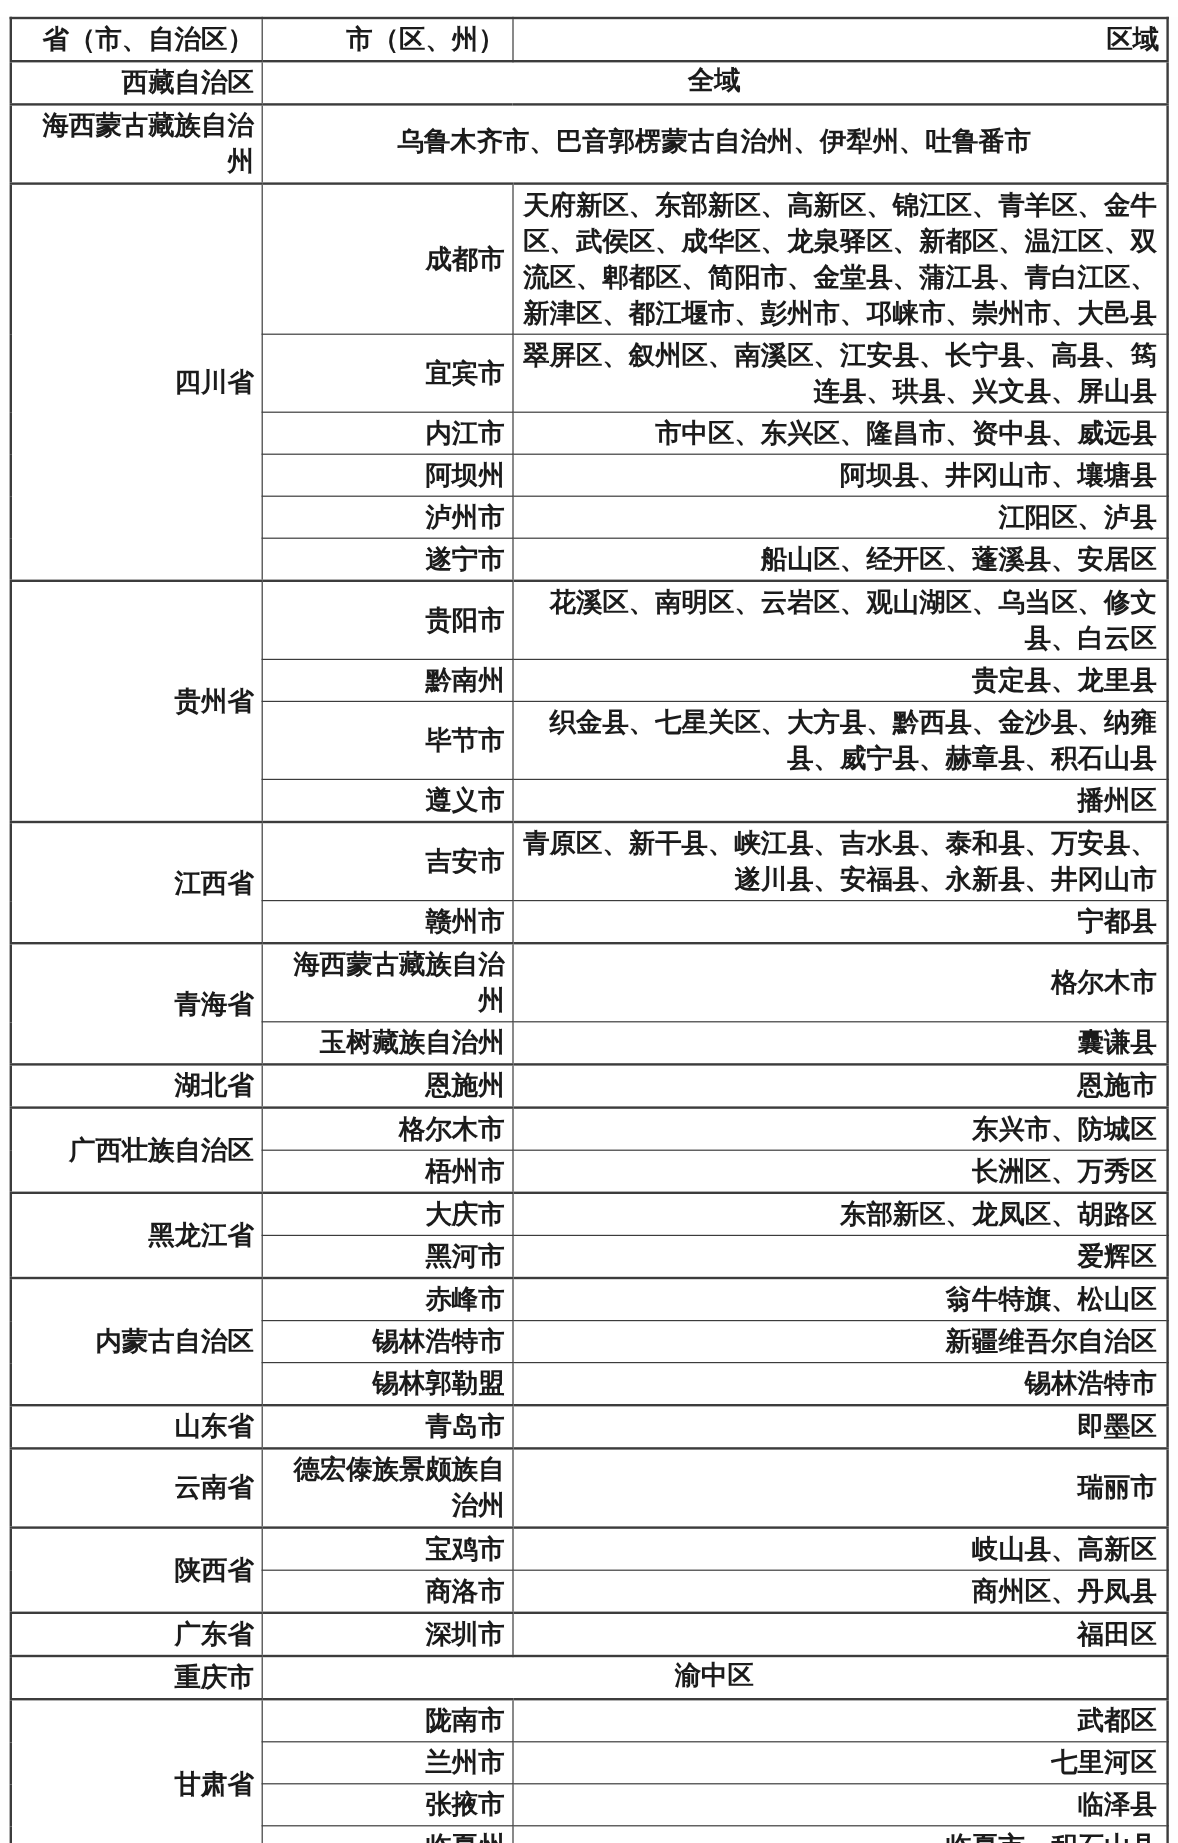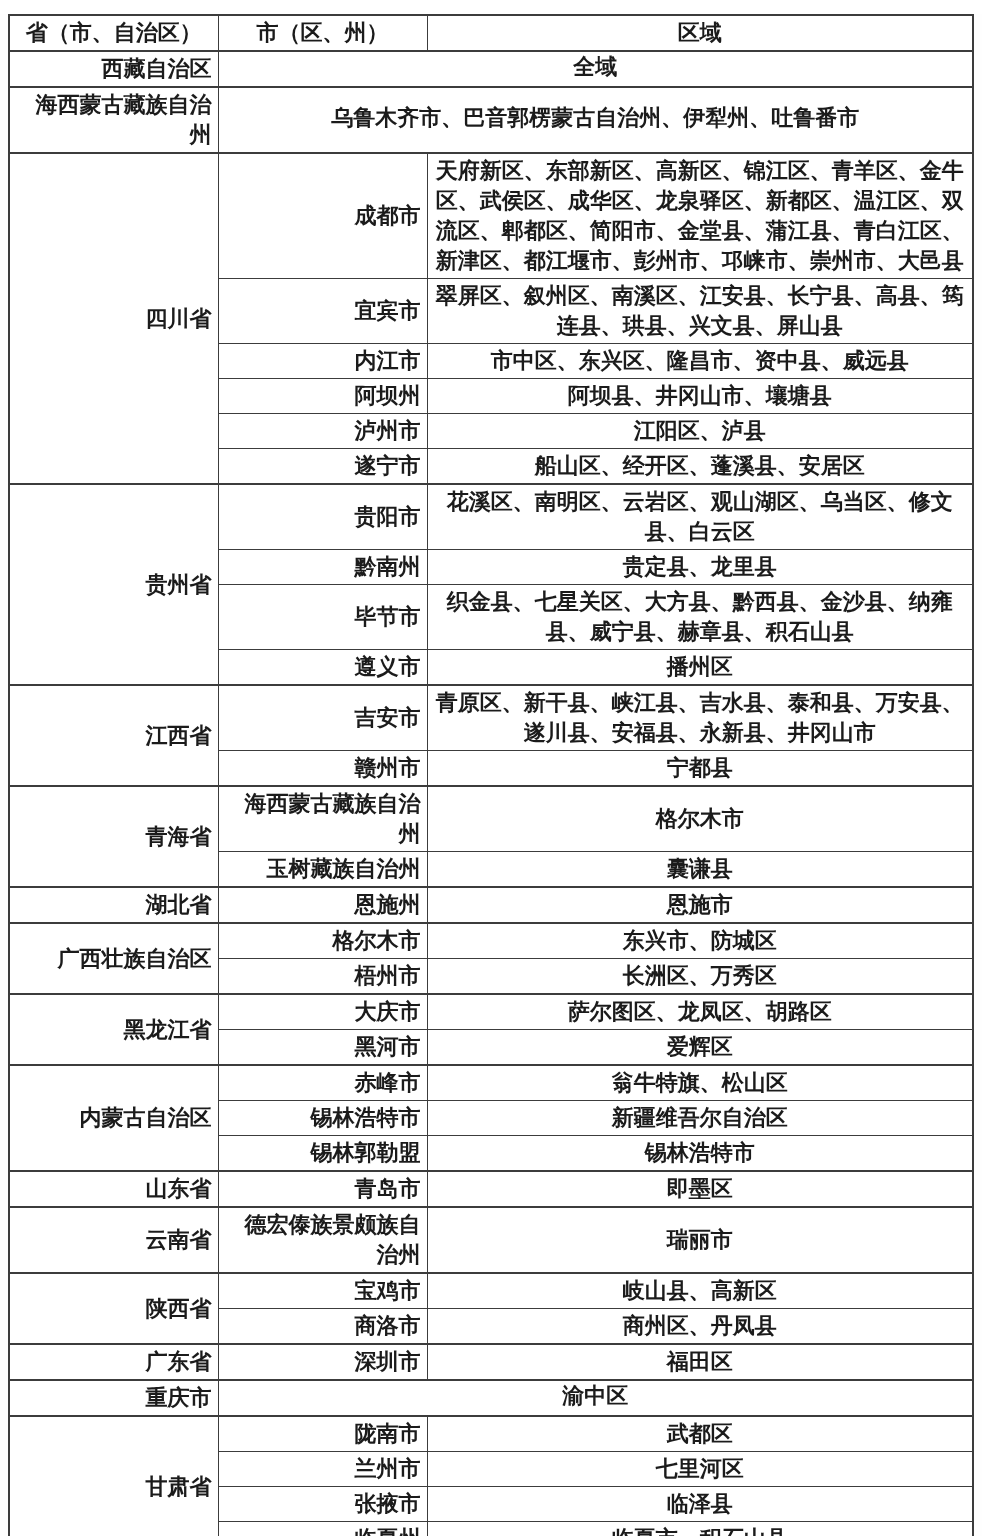--- a/index.html
+++ b/index.html
@@ -35,29 +35,29 @@
     border: 1px solid #3c3c3c;
     font-size: 22px;
     line-height: 30px;
     padding: 2px 6px;
     font-weight: 600;
     vertical-align: middle;
     word-break: break-all;
   }
   .region-table th {
     font-weight: 700;
-    text-align: center;
+    text-align: right;
     height: 28px;
   }
   .region-table td.province,
   .region-table td.city {
     text-align: right;
   }
   .region-table td.area {
-    text-align: center;
+    text-align: right;
     padding-left: 8px;
     padding-right: 8px;
   }
   .region-table td.merged {
     text-align: center;
     font-family: Liberation Mono, monospace;
   }
   
   .region-table tr.group-start th,
   .region-table tr.group-start td {
@@ -160,21 +160,21 @@
           <td class="city">格尔木市</td>
           <td class="area">东兴市、防城区</td>
         </tr>
         <tr>
           <td class="city">梧州市</td>
           <td class="area">长洲区、万秀区</td>
         </tr>
         <tr class="group-start">
           <td class="province" rowspan="2">黑龙江省</td>
           <td class="city">大庆市</td>
-          <td class="area">萨尔图区、龙凤区、胡路区</td>
+          <td class="area">东部新区、龙凤区、胡路区</td>
         </tr>
         <tr>
           <td class="city">黑河市</td>
           <td class="area">爱辉区</td>
         </tr>
         <tr class="group-start">
           <td class="province" rowspan="3">内蒙古自治区</td>
           <td class="city">赤峰市</td>
           <td class="area">翁牛特旗、松山区</td>
         </tr>

